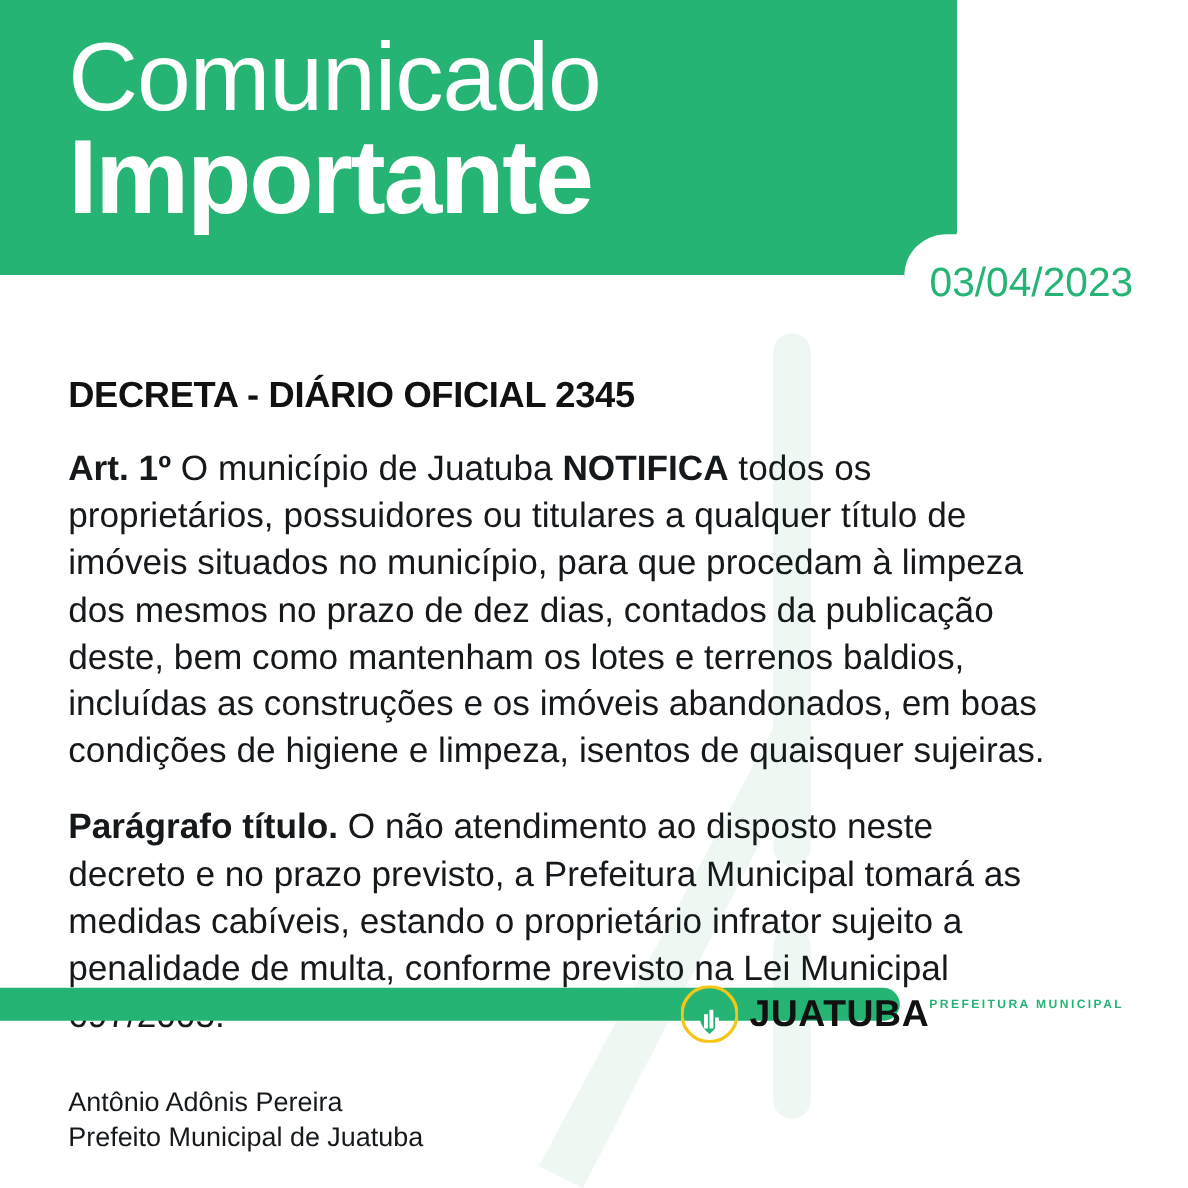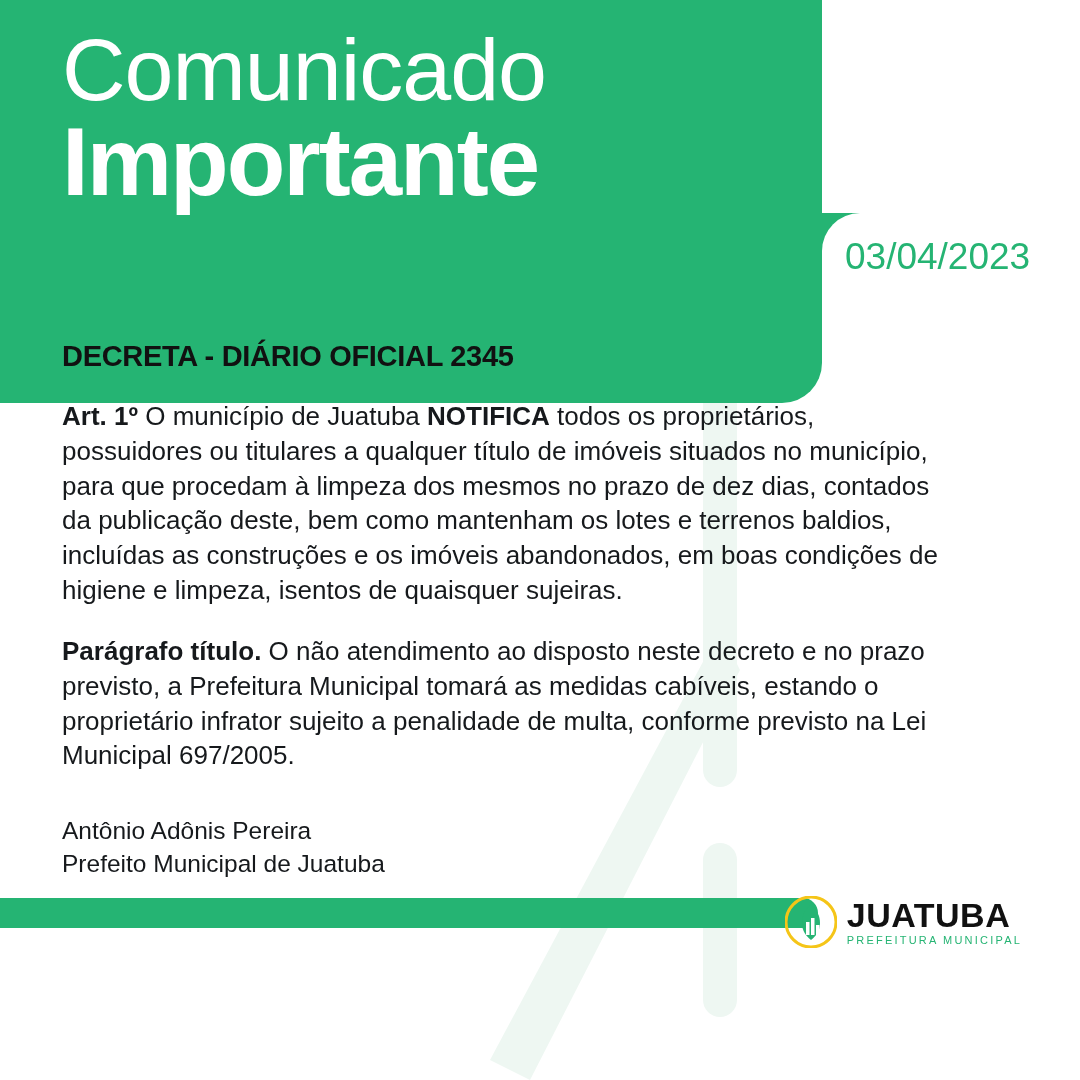--- a/index.html
+++ b/index.html
@@ -25,24 +25,25 @@
     pointer-events: none;
     z-index: 0;
   }
 
   
   .header {
     position: absolute;
     left: 0;
     top: 0;
     width: 822px;
-    height: 403px;
+    height: 250px;
     background: #25b473;
     border-bottom-right-radius: 40px;
     z-index: 2;
+    padding-left: 48px;
   }
   .header-title {
     position: absolute;
     left: 62px;
     top: 28px;
     color: #ffffff;
     font-size: 88px;
     line-height: 0.96;
     font-weight: 400;
     letter-spacing: -1px;
@@ -89,29 +90,29 @@
 
   
   .content {
     position: absolute;
     left: 62px;
     top: 340px;
     width: 890px;
     z-index: 2;
   }
   .doc-title {
-    font-size: 29px;
+    font-size: 33px;
     font-weight: 700;
     color: #111111;
     letter-spacing: -0.3px;
     margin: 0 0 26px 0;
     white-space: nowrap;
   }
   .para {
-    font-size: 26px;
+    font-size: 32px;
     line-height: 1.34;
     color: #16191c;
     margin: 0 0 26px 0;
     text-align: left;
   }
   .para b, .para strong {
     font-weight: 700;
   }
   .signature {
     font-size: 24.5px;
@@ -141,33 +142,32 @@
     gap: 10px;
     z-index: 3;
   }
   .logo-mark {
     width: 52px;
     height: 52px;
     position: relative;
   }
   .logo-text {
     display: flex;
-    flex-direction: column;
     justify-content: flex-end;
   }
   .logo-name {
     font-size: 34px;
     font-weight: 700;
     color: #111111;
     letter-spacing: 0.5px;
     line-height: 1;
   }
   .logo-sub {
     font-size: 11px;
-    font-weight: 400;
+    font-weight: 700;
     color: #25b473;
     letter-spacing: 2.2px;
     margin-top: 3px;
     line-height: 1;
   }
 </style>
 </head>
 <body>
 
 <svg class="watermark" viewBox="0 0 560 780" xmlns="http://www.w3.org/2000/svg">

